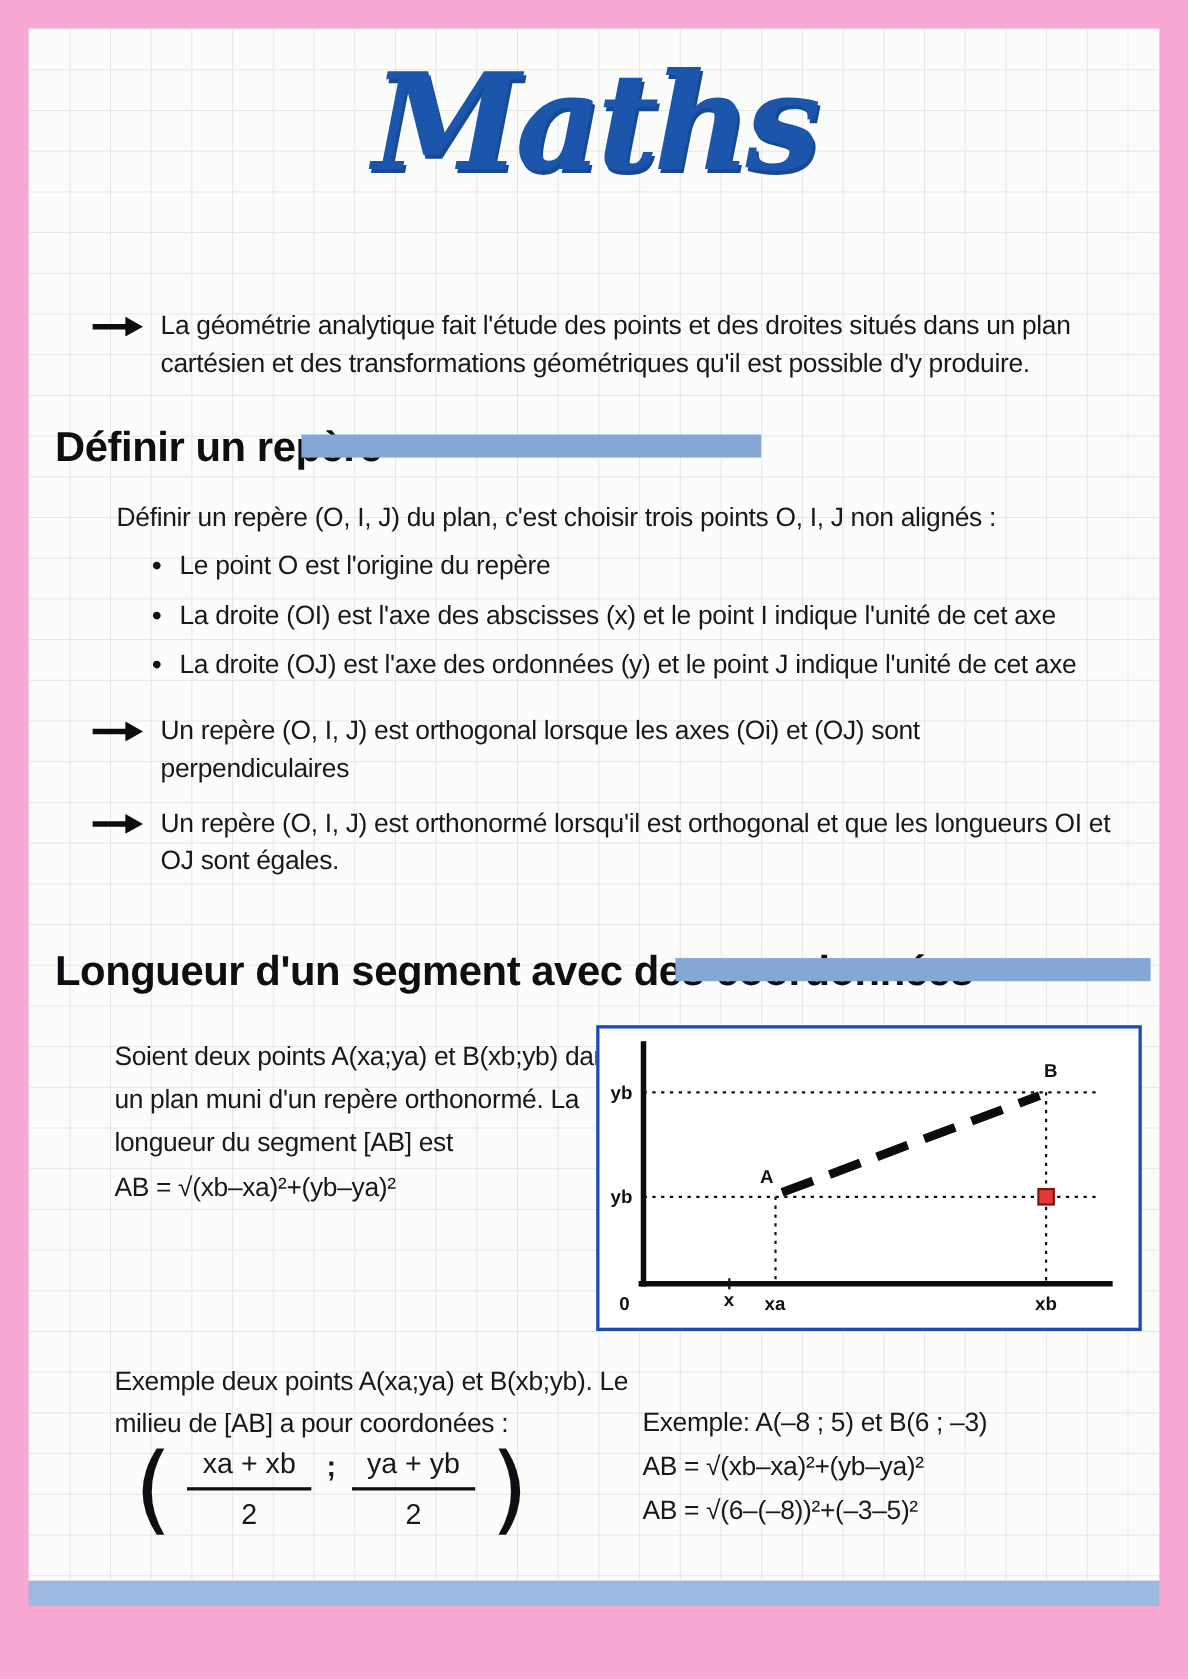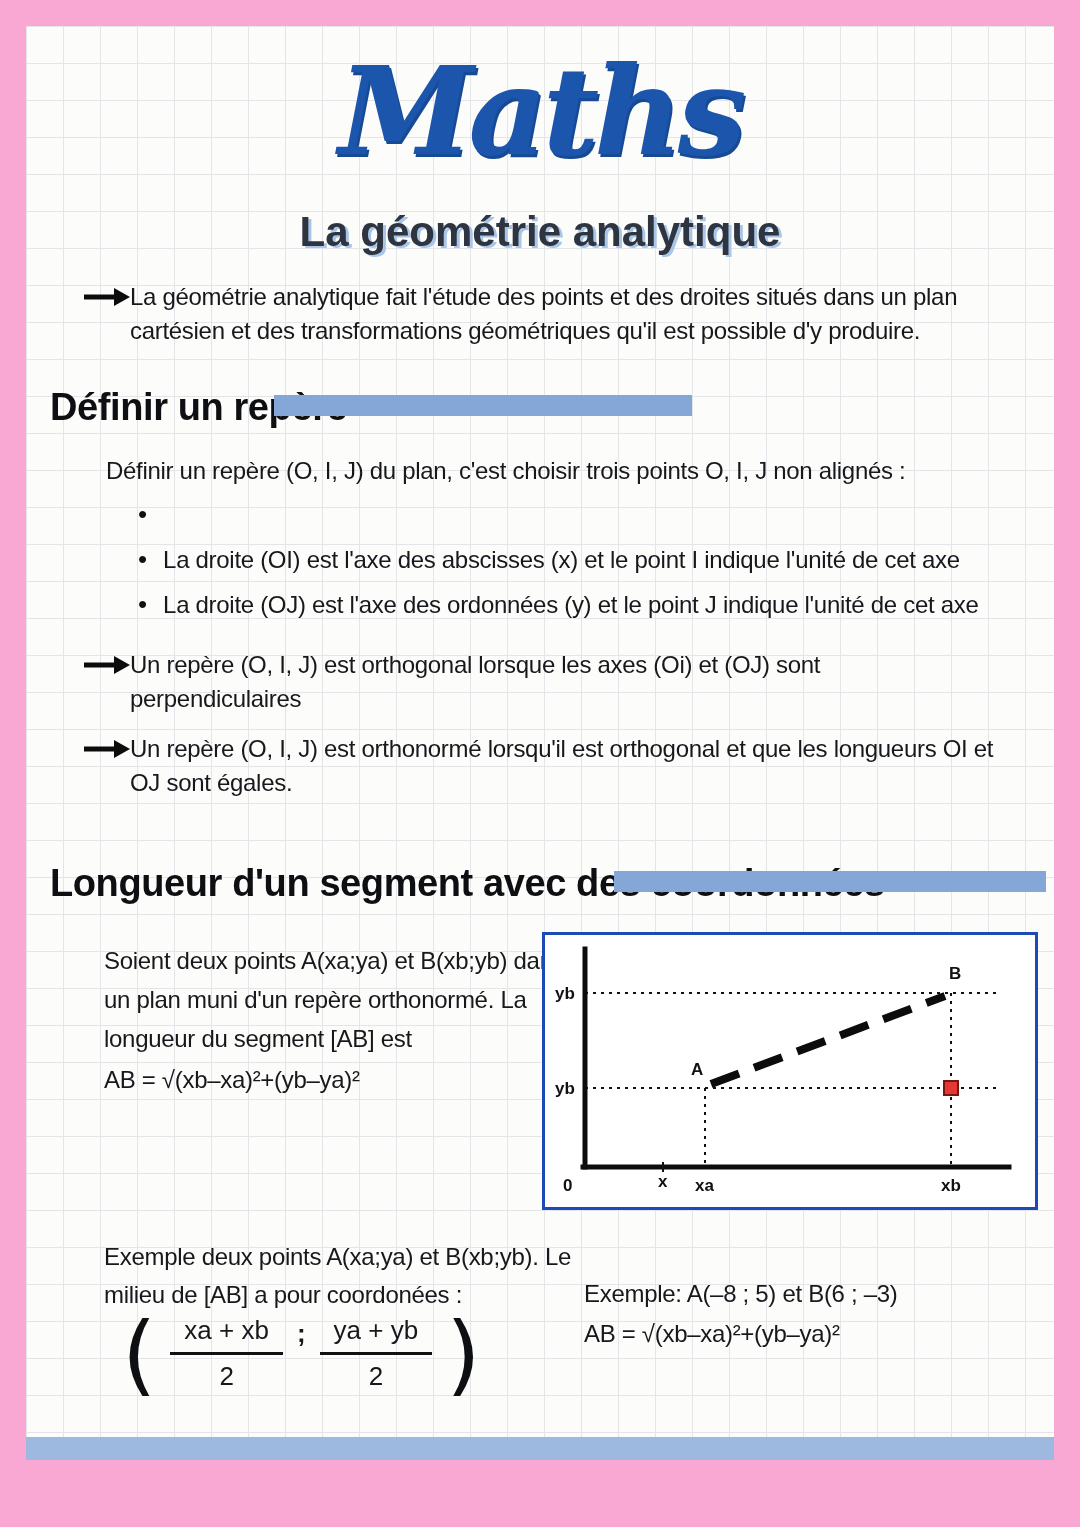--- a/index.html
+++ b/index.html
@@ -57,21 +57,21 @@
     font-size: 38px; font-weight: bold; color: #0e0f12;
     letter-spacing: -0.4px; white-space: nowrap;
   }
   .highlight-bar { position: absolute; height: 21px; background: #84a7d7; }
   .bar1 { top: 369px; left: 248px; width: 418px; }
   .bar2 { top: 845px; left: 588px; width: 432px; }
   .h1 { position: absolute; top: 360px; left: 24px; }
   .h2 { position: absolute; top: 836px; left: 24px; }
 
   
-  .arrow-row { display: flex; align-items: flex-start; }
+  .arrow-row { display: flex; align-items: flex-start; gap: 16px; }
   .arrow-icon { flex: 0 0 auto; margin-top: 8px; }
   .intro { position: absolute; top: 254px; left: 58px; width: 920px; }
   .intro .txt { width: 880px; }
 
   .s1-intro { position: absolute; top: 428px; left: 80px; width: 900px; }
 
   .bullets { position: absolute; top: 472px; left: 112px; width: 900px; list-style: none; }
   .bullet-item { display: flex; gap: 16px; margin-bottom: 11px; align-items: flex-start; }
   .bullet-glyph { font-size: 26px; line-height: 1.3; color: #111; }
 
@@ -123,40 +123,40 @@
   .example { position: absolute; top: 1248px; left: 558px; width: 470px; }
   .example .ex-line { font-size: 24px; line-height: 40px; color: #17181c; letter-spacing: -0.3px; }
 </style>
 </head>
 <body>
 
 <div class="page">
   <div class="paper">
 
     <div class="title">Maths</div>
-    <div class="subtitle">La géométrie analytique</div>
 
     <div class="intro arrow-row">
       <span class="arrow-icon">
         <svg width="46" height="18" viewBox="0 0 46 18">
             <line x1="0" y1="9" x2="32" y2="9" stroke="#0c0c0c" stroke-width="5"></line>
             <polygon points="30,0 46,9 30,18" fill="#0c0c0c"></polygon>
           </svg>
       </span>
       <p class="txt">La géométrie analytique fait l'étude des points et des droites situés dans un plan cartésien et des transformations géométriques qu'il est possible d'y produire.</p>
     </div>
 
     <div class="h1 section-heading">Définir un repère</div>
     <div class="highlight-bar bar1"></div>
 
     <p class="s1-intro txt">Définir un repère (O, I, J) du plan, c'est choisir trois points O, I, J non alignés :</p>
 
     <ul class="bullets">
       <li class="bullet-item">
         <span class="bullet-glyph">•</span>
+        <span class="txt">Le point O est l'origine du repère</span>
       </li>
       <li class="bullet-item">
         <span class="bullet-glyph">•</span>
         <span class="txt">La droite (OI) est l'axe des abscisses (x) et le point I indique l'unité de cet axe</span>
       </li>
       <li class="bullet-item">
         <span class="bullet-glyph">•</span>
         <span class="txt">La droite (OJ) est l'axe des ordonnées (y) et le point J indique l'unité de cet axe</span>
       </li>
     </ul>
@@ -231,18 +231,19 @@
       <span class="frac">
         <span class="num">ya + yb</span>
         <span class="den">2</span>
       </span>
       <span class="big-paren">)</span>
     </div>
 
     <div class="example">
       <p class="ex-line">Exemple: A(–8 ; 5) et B(6 ; –3)</p>
       <p class="ex-line">AB = √(xb–xa)²+(yb–ya)²</p>
+      <p class="ex-line">AB = √(6–(–8))²+(–3–5)²</p>
     </div>
 
   </div>
 
   <div class="footer-stripe"></div>
 </div>
 
 </body></html>

